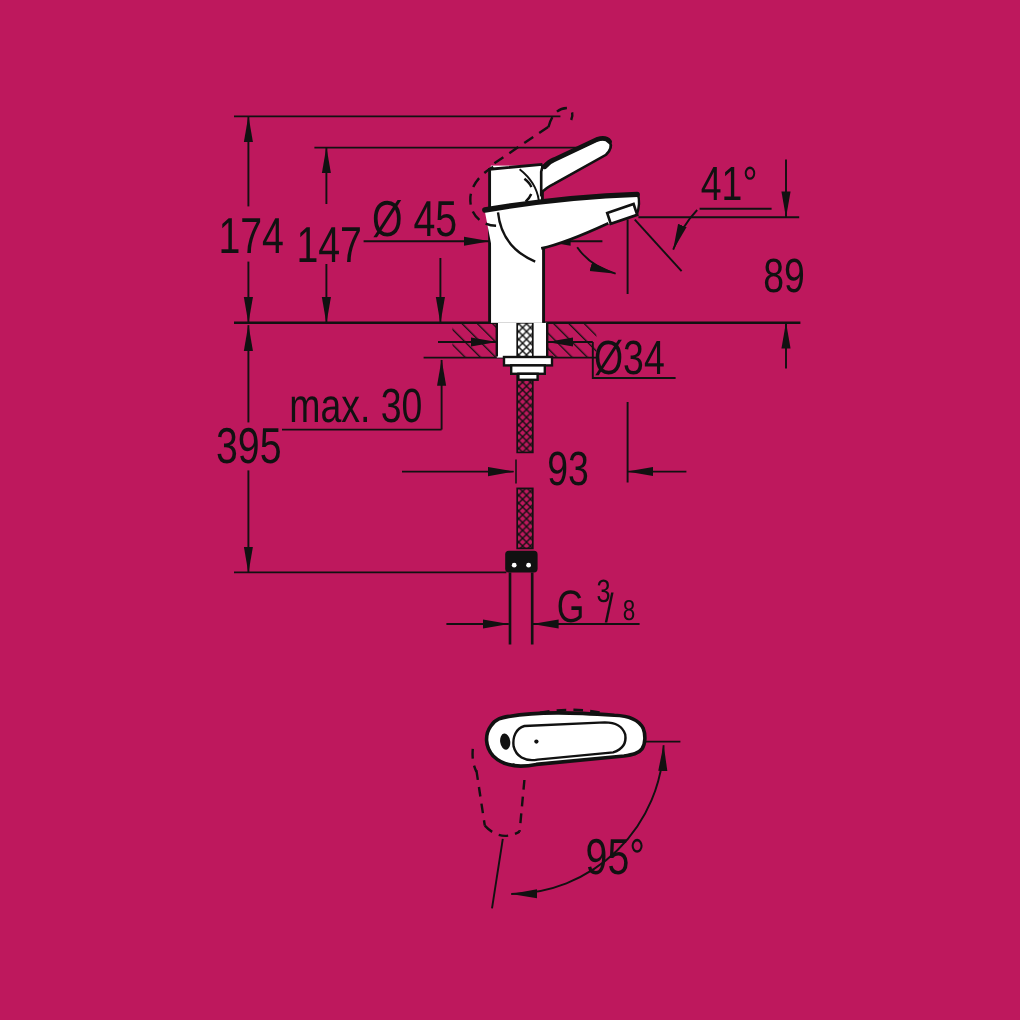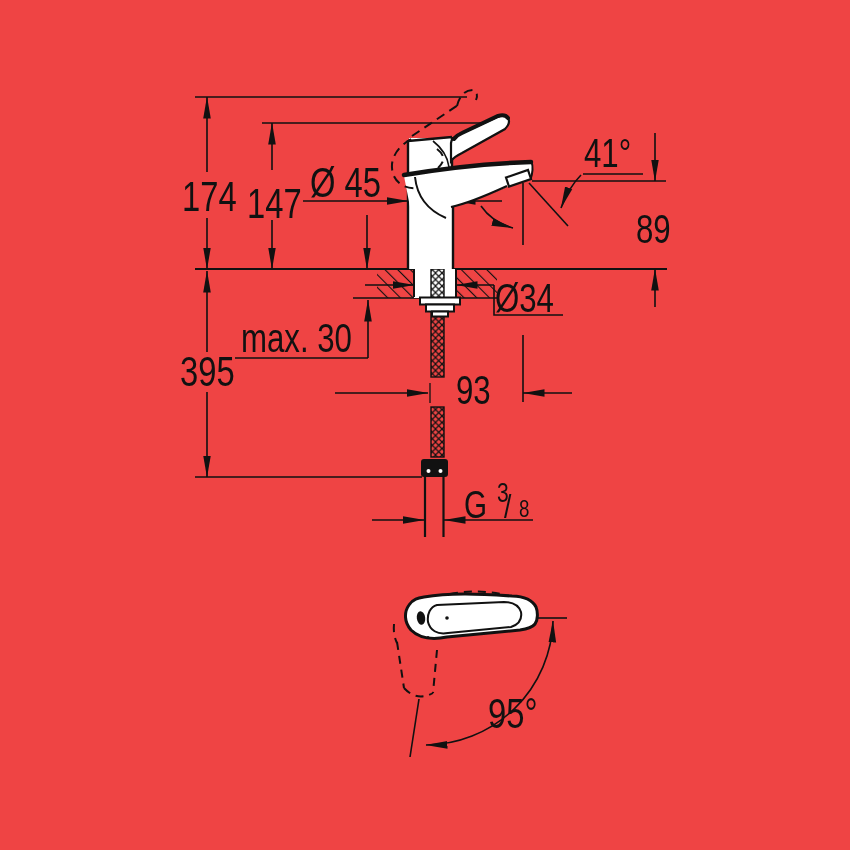--- a/index.html
+++ b/index.html
@@ -1,16 +1,16 @@
 <!DOCTYPE html>
 <html><head>
 <meta charset="utf-8">
 <style>
   html,body{margin:0;padding:0;background:#fff;}
-  .page{position:relative;width:850px;height:850px;background:#ef4444;overflow:hidden;
+  .page{position:relative;width:850px;height:850px;background:#be185d;overflow:hidden;
         font-family:"Liberation Sans",sans-serif;text-align:center;}
   svg{display:block;}
   text{fill:#111;font-family:"Liberation Sans",sans-serif;}
 </style>
 </head>
 <body>
 
 <div class="page">
 <svg width="850" height="850" viewBox="0 0 850 850">
   <defs>

